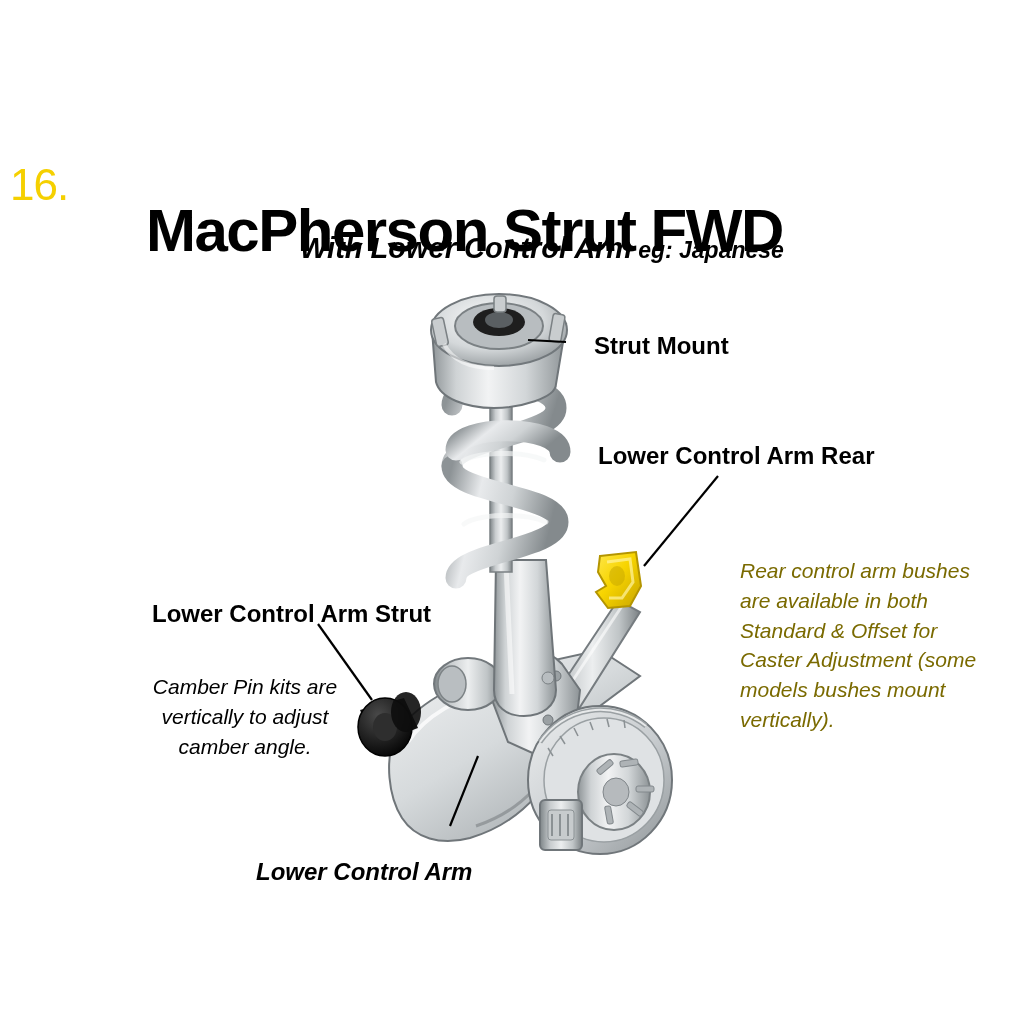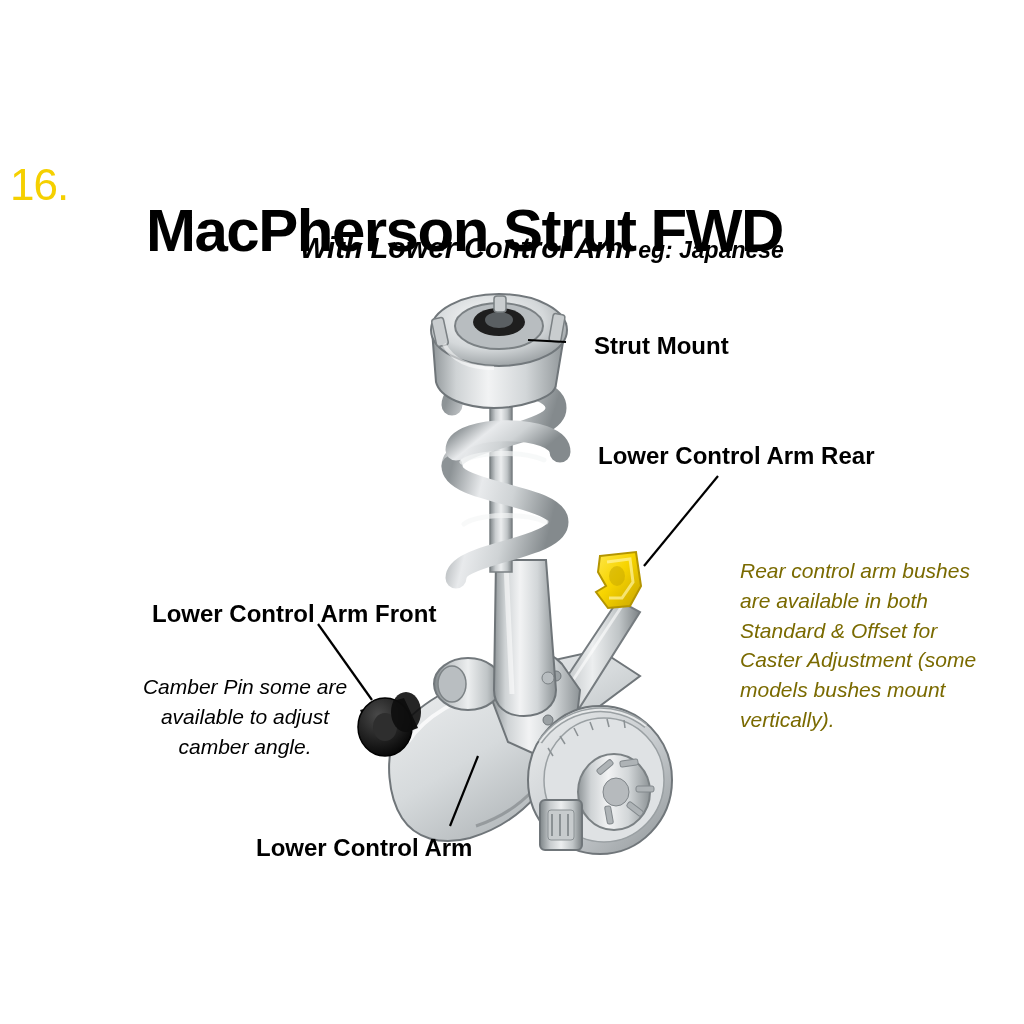--- a/index.html
+++ b/index.html
@@ -82,21 +82,21 @@
     margin-left: 44px;
   }
   .note-center {
     text-align: center;
     width: 210px;
   }
 
   #lbl-strut-mount { left: 594px; top: 332px; }
   #lbl-lca-rear    { left: 598px; top: 442px; }
   #lbl-lca-front   { left: 152px; top: 600px; }
-  #lbl-lca         { left: 256px; top: 834px; }
+  #lbl-lca         { left: 256px; top: 858px; font-style: italic; }
   #note-camber     { left: 140px; top: 672px; }
   #note-rear-bush  { left: 696px; top: 556px; }
 
   
   #overlay {
     position: absolute;
     left: 0; top: 0;
     width: 1024px;
     height: 1024px;
     pointer-events: none;
@@ -282,19 +282,19 @@
   </svg>
 
   <div class="slide-number">16.</div>
   <h1 class="main-title">MacPherson Strut FWD</h1>
   <div class="subtitle-wrap">
     <span class="subtitle-main">With Lower Control Arm</span><span class="subtitle-eg">eg: Japanese</span>
   </div>
 
   <div id="lbl-strut-mount" class="label">Strut Mount</div>
   <div id="lbl-lca-rear" class="label">Lower Control Arm Rear</div>
-  <div id="lbl-lca-front" class="label">Lower Control Arm Front</div>
+  <div id="lbl-lca-front" class="label">Lower Control Arm Strut</div>
   <div id="lbl-lca" class="label">Lower Control Arm</div>
 
-  <div id="note-camber" class="note note-center">Camber Pin some are available to adjust camber angle.</div>
+  <div id="note-camber" class="note note-center">Camber Pin kits are vertically to adjust camber angle.</div>
   <div id="note-rear-bush" class="note-yellow">Rear control arm bushes are available in both Standard &amp; Offset for Caster Adjustment (some models bushes mount vertically).</div>
 
 </div>
 
 </body></html>

